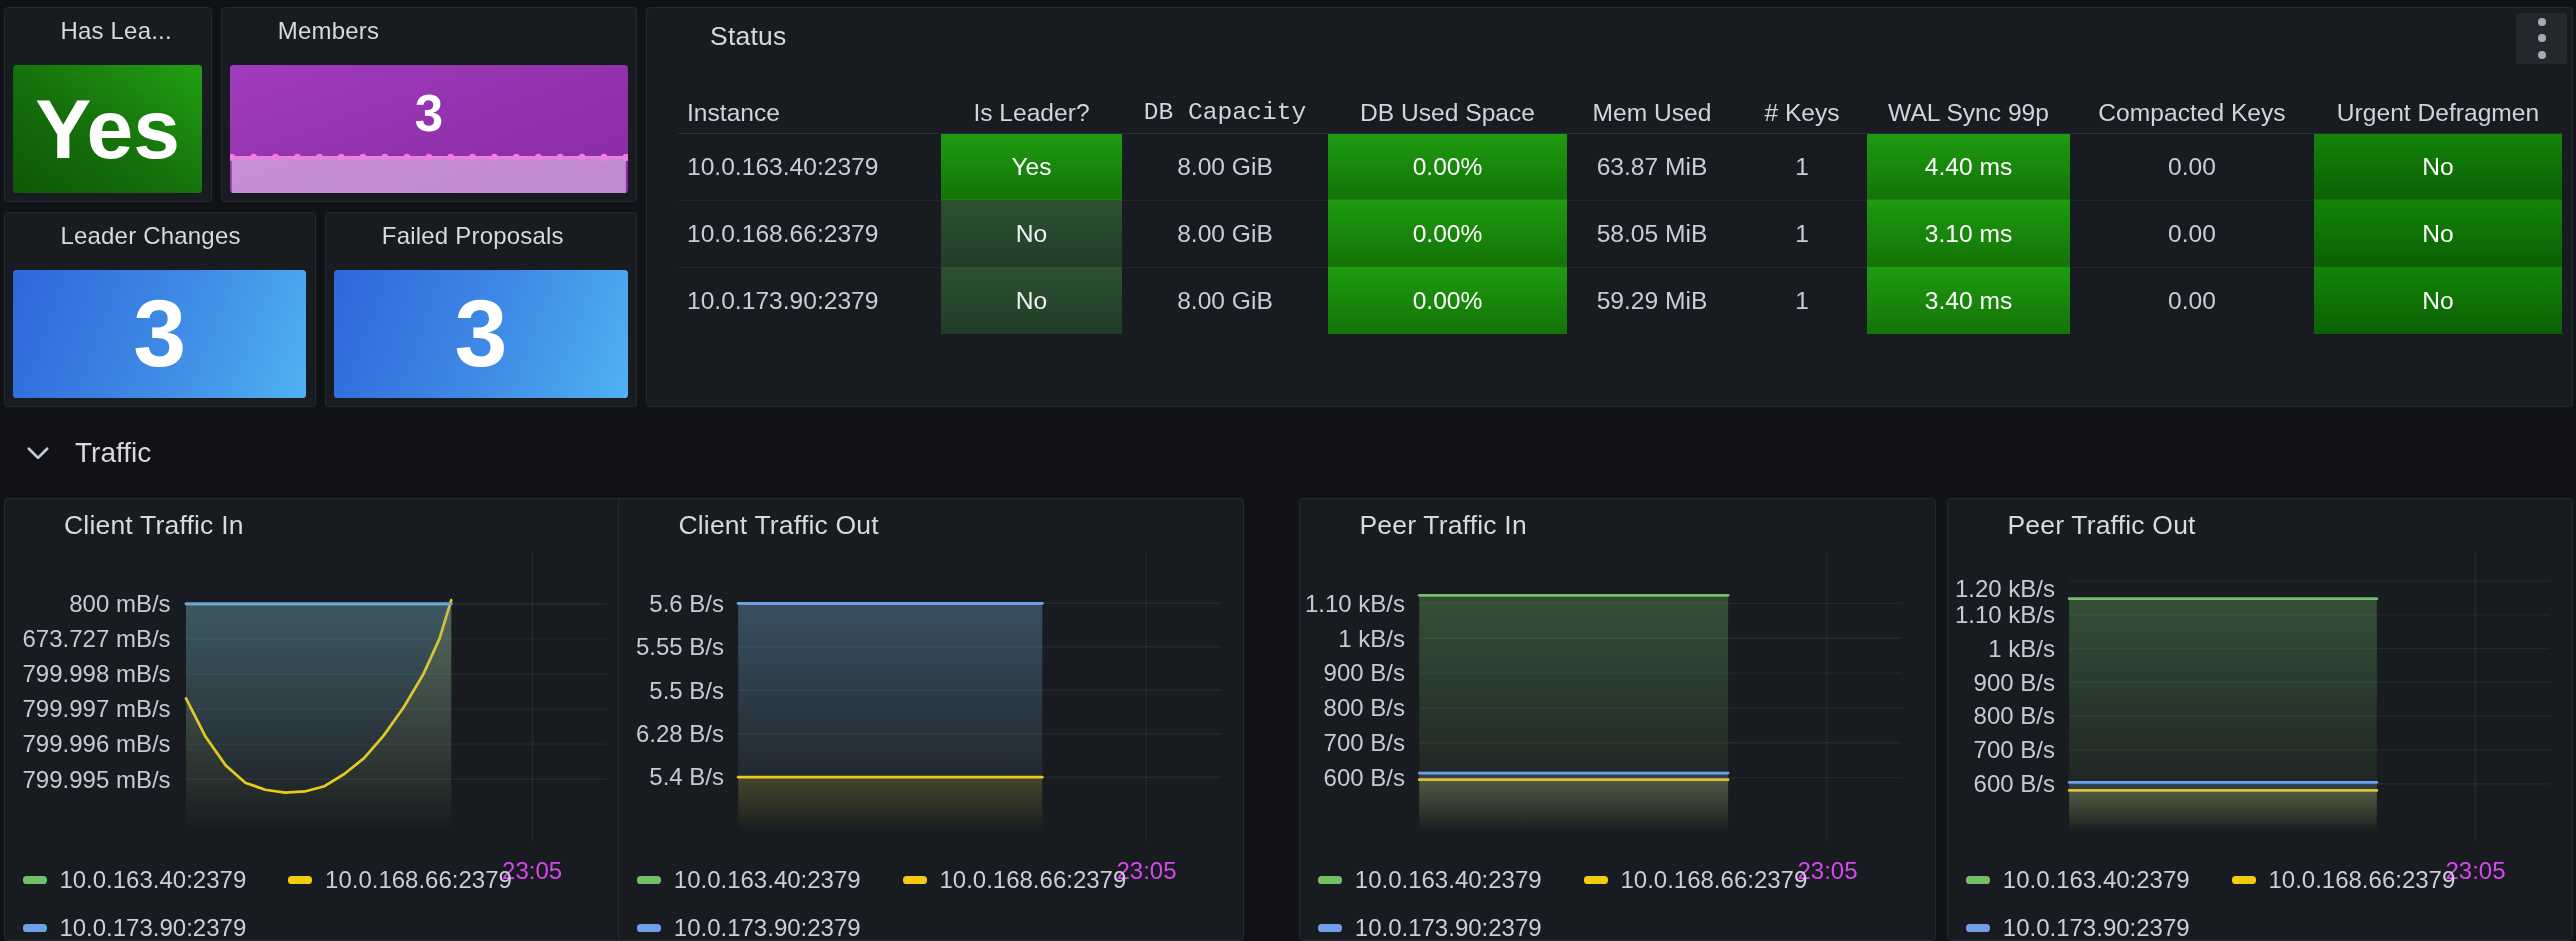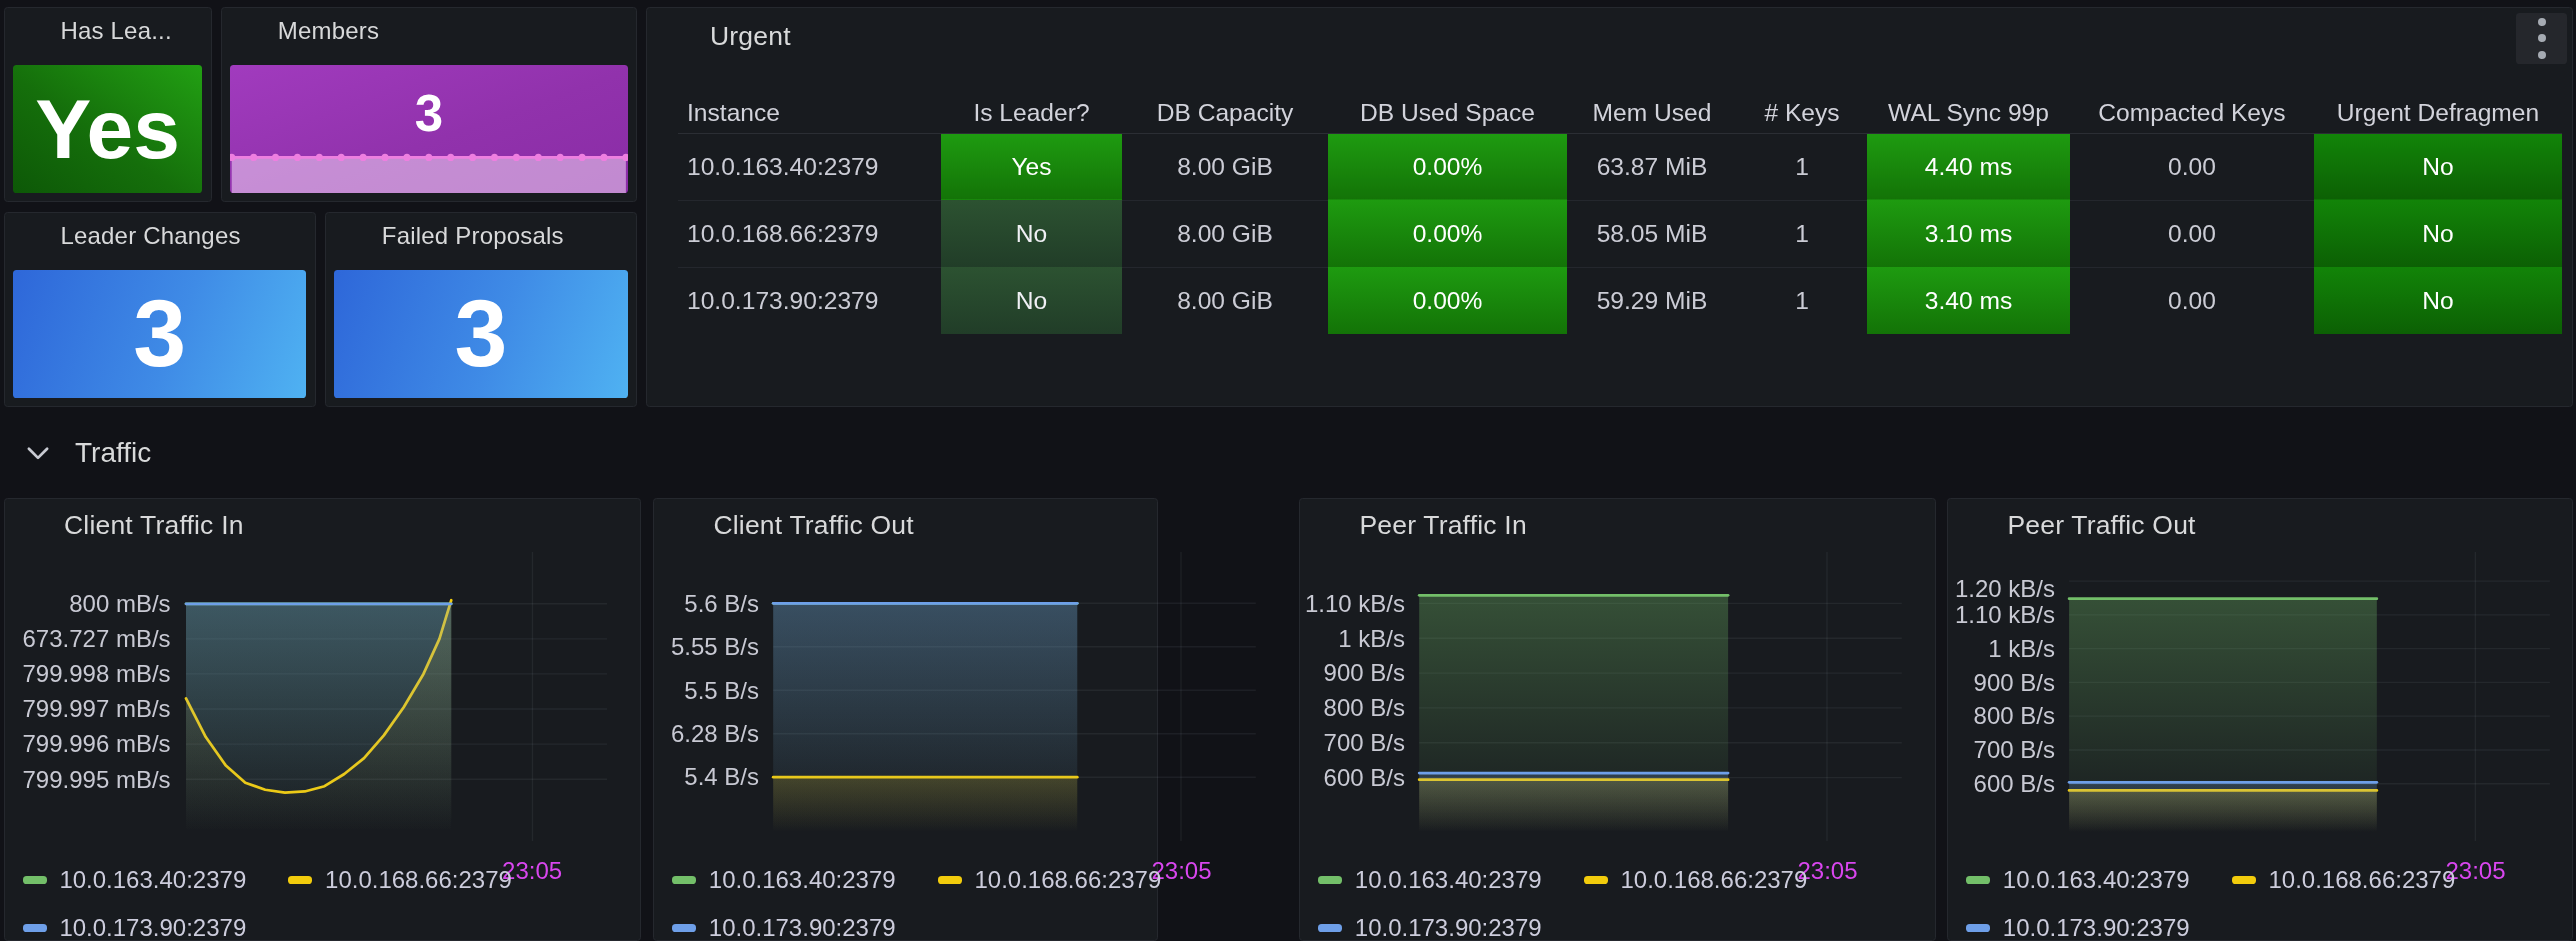--- a/index.html
+++ b/index.html
@@ -127,32 +127,32 @@
 </div>
 
 <div class="panel" style="left:325px;top:212px;width:312px;height:195px">
   <div class="panel-title stat-title">Failed Proposals</div>
   <div class="stat-body bg-blue">
     <div class="stat-value" style="font-size:95px">3</div>
   </div>
 </div>
 
 <div class="panel" style="left:646px;top:7.3px;width:1927px;height:400px">
-  <div class="panel-title" style="left:20px;top:12.8px">Urgent</div>
+  <div class="panel-title" style="left:20px;top:12.8px">Status</div>
   <div class="kebab">
       <i></i>
       <i></i>
       <i></i>
     </div>
   <table id="status-table">
     <thead>
         <tr>
           <th class="al" style="width: 263px;">Instance</th>
           <th class="ac" style="width: 181px;">Is Leader?</th>
-          <th class="ac" style="width: 206px;">DB Capacity</th>
+          <th class="ac" style="width: 206px; font-family: Liberation Mono, monospace;">DB Capacity</th>
           <th class="ac" style="width: 239px;">DB Used Space</th>
           <th class="ac" style="width: 170px;">Mem Used</th>
           <th class="ac" style="width: 130px;"># Keys</th>
           <th class="ac" style="width: 203px;">WAL Sync 99p</th>
           <th class="ac" style="width: 244px;">Compacted Keys</th>
           <th class="ac" style="width: 248px;">Urgent Defragmen</th>
         </tr>
       </thead>
     <tbody>
         <tr>
@@ -249,21 +249,21 @@
       <div class="legend-item">
         <span class="legend-dash" style="background: rgb(242, 204, 12);"></span>
         <span class="legend-label">10.0.168.66:2379</span>
       </div>
       <div class="legend-item">
         <span class="legend-dash" style="background: rgb(110, 159, 232);"></span>
         <span class="legend-label">10.0.173.90:2379</span>
       </div>
     </div>
   </div>
-<div class="panel traffic-panel" style="left:653px;top:498px;width:505px;height:443px">
+<div class="panel traffic-panel" style="left:618px;top:498px;width:626px;height:443px">
   <div class="panel-title">Client Traffic Out</div>
 <div class="ytick" style="left: 0px; width: 105px; top: 91px;">5.6 B/s</div>
     <div class="ytick" style="left: 0px; width: 105px; top: 134px;">5.55 B/s</div>
     <div class="ytick" style="left: 0px; width: 105px; top: 178px;">5.5 B/s</div>
     <div class="ytick" style="left: 0px; width: 105px; top: 221px;">6.28 B/s</div>
     <div class="ytick" style="left: 0px; width: 105px; top: 264px;">5.4 B/s</div>
     <div class="plot-region" style="left: 119px; top: 73px; width: 483px; height: 260px;">
       <svg width="483" height="260" viewBox="0 0 529 285">
         <defs>
           <linearGradient id="grad_1_0" x1="0" y1="0" x2="0" y2="1">

